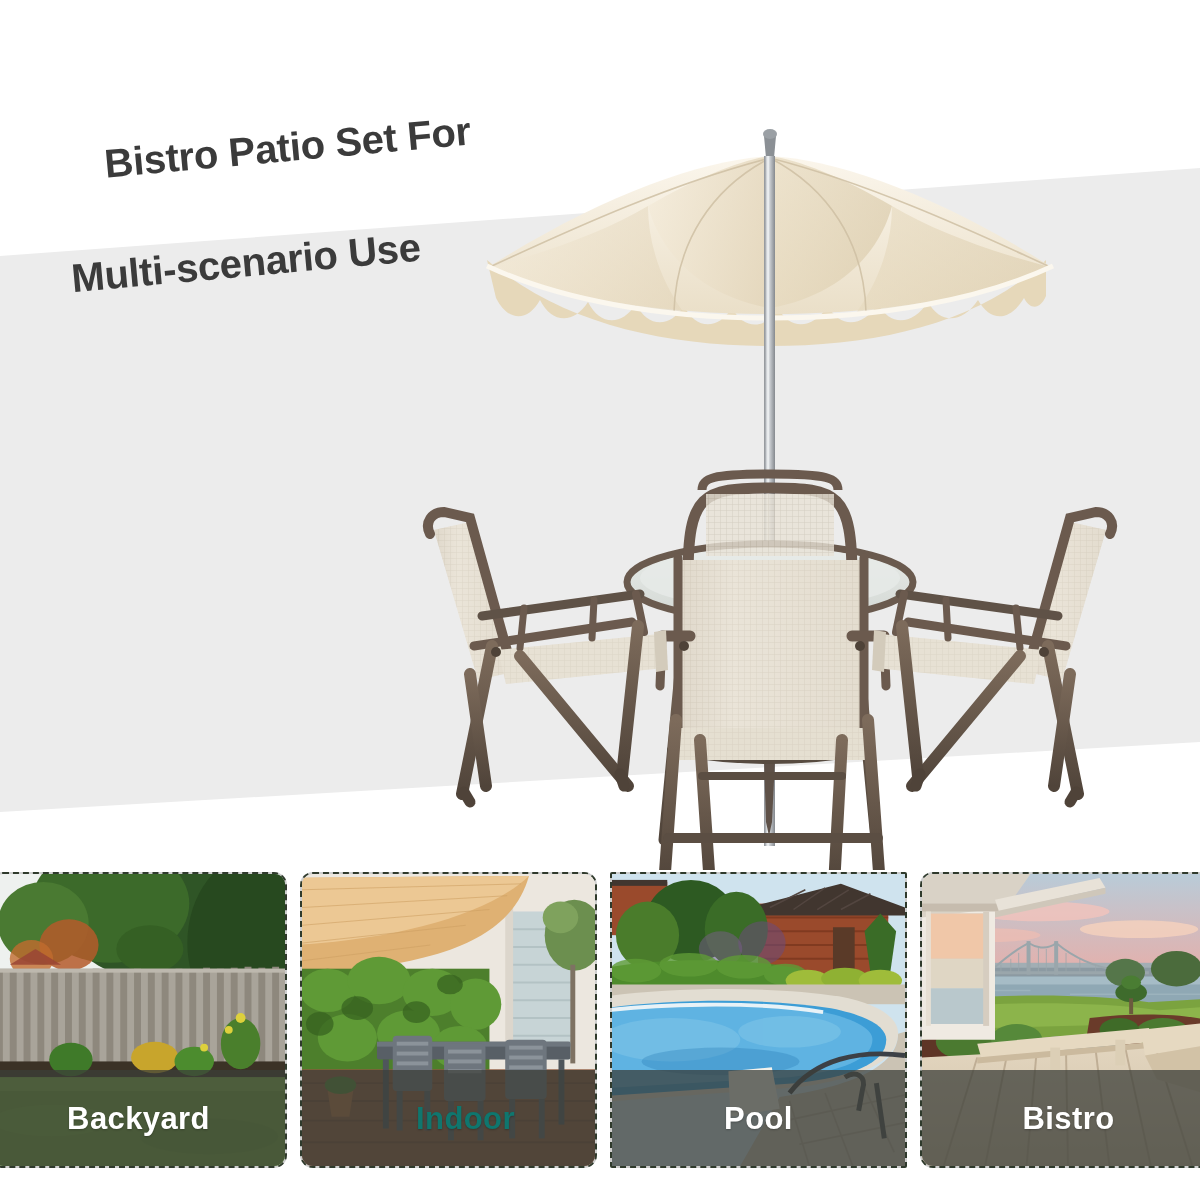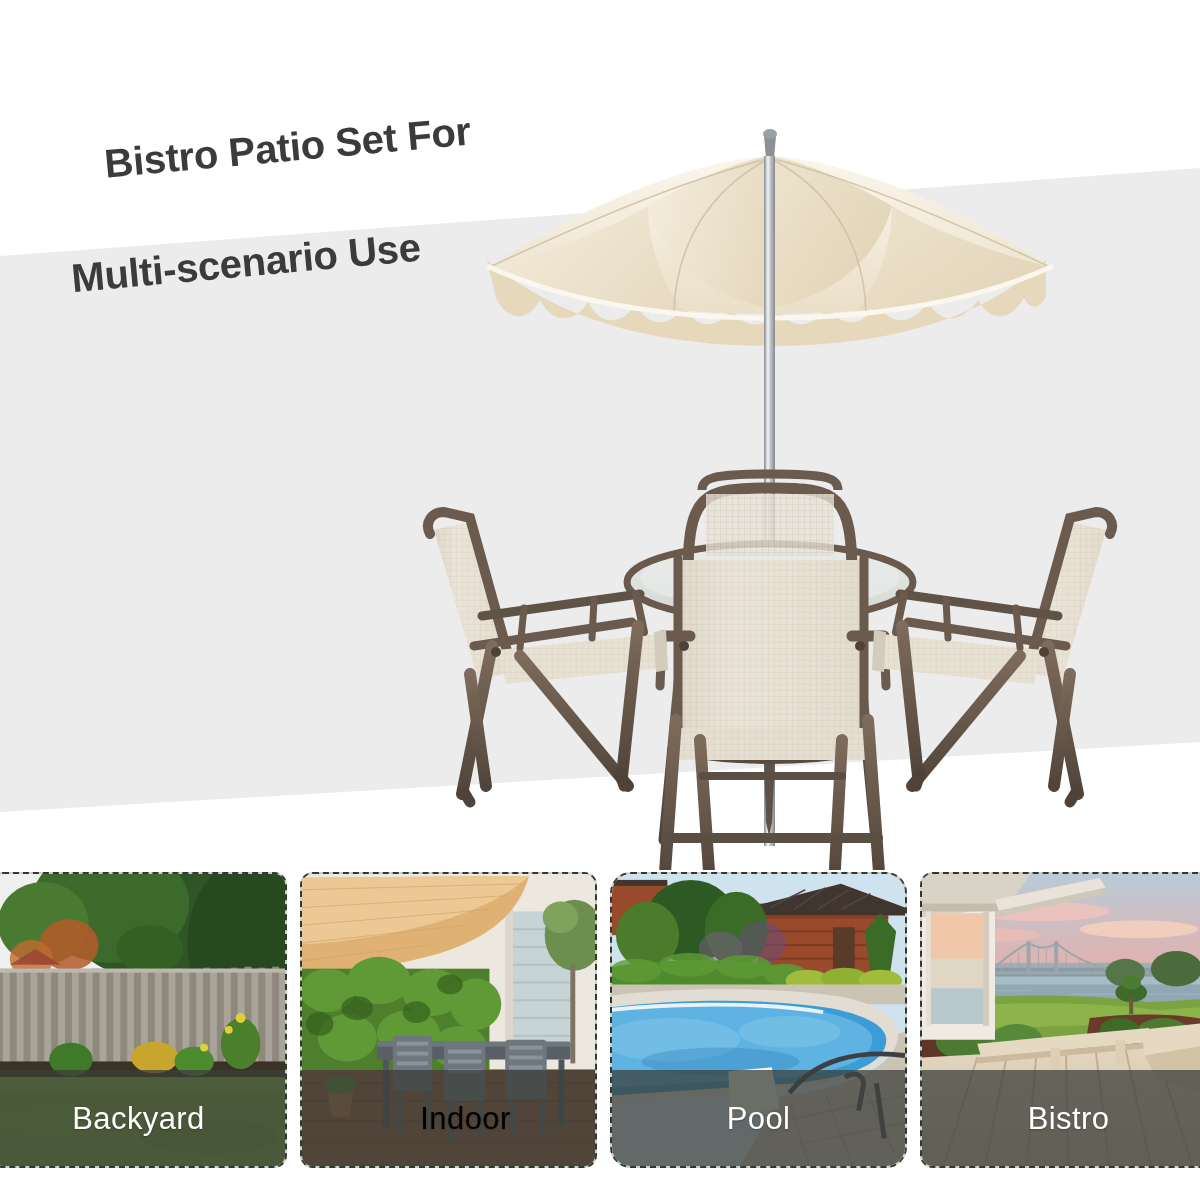--- a/index.html
+++ b/index.html
@@ -48,21 +48,21 @@
     background:#cfcfcf;
   }
   .thumb:first-child{margin-left:-10px;}
   .thumb-art{position:absolute;inset:0;width:100%;height:100%;}
   .thumb-overlay{
     position:absolute;left:0;right:0;bottom:0;height:96px;
     background:rgba(60,62,56,0.74);
     display:flex;align-items:center;justify-content:center;
   }
   .thumb-label{
-    color:#ffffff;font-size:31px;font-weight:400;
+    color:#ffffff;font-size:31px;font-weight:700;
     letter-spacing:0.4px;line-height:1;
     text-shadow:0 1px 2px rgba(0,0,0,.25);
   }
 </style>
 </head>
 <body>
 
 <div id="stage">
 
   <svg class="diag-band" viewBox="0 0 1200 880" preserveAspectRatio="none">
@@ -418,25 +418,25 @@
           <rect x="148" y="230" width="6" height="40"></rect>
             <rect x="178" y="230" width="6" height="40"></rect>
           <rect x="210" y="228" width="6" height="40"></rect>
             <rect x="240" y="228" width="6" height="40"></rect>
         </g>
 
         <path d="M26 220 L52 220 L48 246 L30 246 Z" fill="#b4703f"></path>
         <ellipse cx="39" cy="214" rx="16" ry="9" fill="#54872f"></ellipse>
       </svg>
       <div class="thumb-overlay" style="background: rgba(60, 62, 56, 0.74);">
-        <span class="thumb-label" style="color: #000000; padding-left: 34px;">Indoor</span>
+        <span class="thumb-label" style="color: #0f766e; padding-left: 34px;">Indoor</span>
       </div>
     </div>
 
-    <div class="thumb" style="border: 2px dashed rgb(47, 58, 44); border-radius: 21px; padding-left: 36px;">
+    <div class="thumb" style="border: 2px dashed rgb(47, 58, 44); border-radius: 2px; padding-left: 36px;">
       <svg class="thumb-art" viewBox="0 0 297 296" preserveAspectRatio="xMidYMid slice">
         <rect width="297" height="296" fill="#cfe3ee"></rect>
 
         <rect x="148" y="30" width="132" height="76" fill="#9a4a2c"></rect>
         <g stroke="#803a20" stroke-width="2">
           <path d="M148 44 H280"></path>
             <path d="M148 58 H280"></path>
             <path d="M148 72 H280"></path>
             <path d="M148 86 H280"></path>
         </g>

